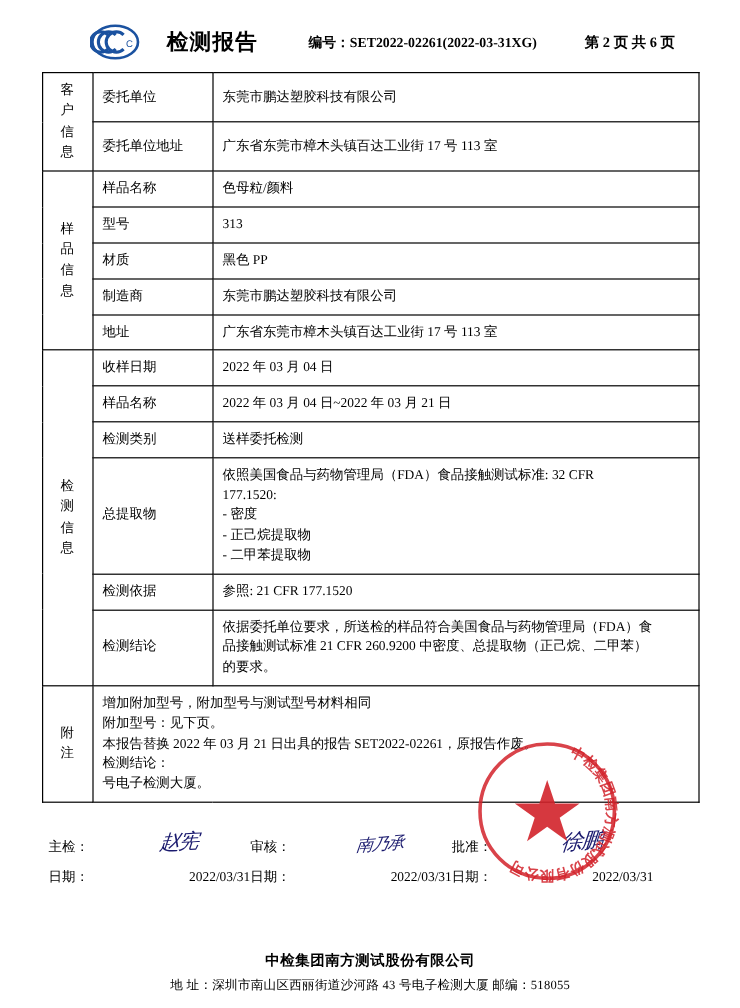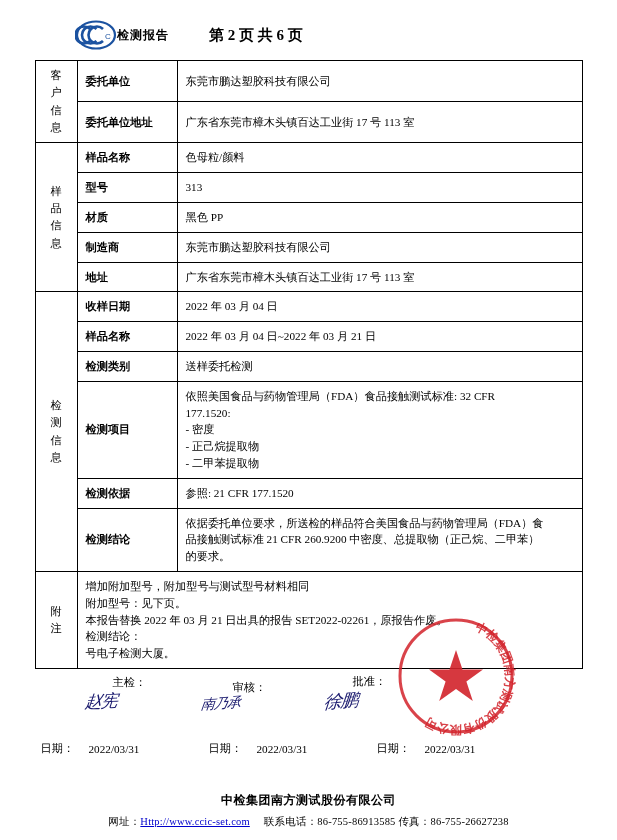--- a/index.html
+++ b/index.html
@@ -33,32 +33,33 @@
   }
   .logo {
     width: 42px;
     height: 30px;
     position: relative;
     flex: 0 0 auto;
     margin-left: 45px;
   }
   .logo svg { display: block; }
   .hdr-title {
-    font-size: 12px;
+    font-size: 18px;
     font-weight: bold;
+    margin-left: 22px;
     letter-spacing: 1px;
   }
   .hdr-no {
     font-size: 11.5px;
     font-weight: bold;
     margin-left: 42px;
     white-space: nowrap;
   }
   .hdr-page {
-    font-size: 15px;
+    font-size: 12px;
     font-weight: bold;
     margin-left: 40px;
     white-space: nowrap;
   }
 
   
   .tbl {
     border-collapse: collapse;
     width: 548px;
     margin: 4px auto 0 auto;
@@ -77,21 +78,20 @@
     padding: 4px 2px;
     font-size: 11.2px;
   }
   .cat .cat-in {
     display: block;
     line-height: 1.55;
   }
   .lbl {
     width: 96px;
     padding-left: 10px;
-    font-weight: bold;
   }
   .val {
     padding-left: 10px;
   }
   .val-multi {
     line-height: 1.75;
     padding-top: 7px;
     padding-bottom: 7px;
   }
   .note-cell {
@@ -118,21 +118,20 @@
   .sig-row {
     display: flex;
     align-items: flex-end;
     height: 44px;
     padding-left: 6px;
     box-sizing: border-box;
   }
   .sig-cell {
     display: flex;
     align-items: flex-end;
-    flex-direction: column;
   }
   .sig-label {
     font-size: 11.2px;
     width: 48px;
   }
   .sig-value {
     font-size: 11.2px;
     width: 120px;
     text-align: center;
   }
@@ -162,30 +161,30 @@
     letter-spacing: -1.5px;
     transform: skewX(-10deg) rotate(-5deg);
     display: inline-block;
   }
   .date-row {
     display: flex;
     align-items: center;
     height: 26px;
     padding-left: 6px;
     box-sizing: border-box;
-    margin-top: 23px;
+    margin-top: 5px;
   }
   .date-label {
     font-size: 11.2px;
     width: 48px;
   }
   .date-value {
     font-size: 11.2px;
     width: 120px;
-    text-align: left;
+    text-align: right;
   }
 
   
   .footer {
     position: absolute;
     left: 0;
     right: 0;
     bottom: 10px;
     text-align: center;
     font-size: 10.5px;
@@ -213,20 +212,21 @@
     <div class="logo">
       <svg width="42" height="30" viewBox="0 0 42 30">
         <ellipse cx="21" cy="15" rx="19" ry="13.5" fill="none" stroke="#1b52a0" stroke-width="2.2"></ellipse>
         <path d="M15 9 A8.5 8.5 0 1 0 15 21" fill="none" stroke="#1b52a0" stroke-width="2.6"></path>
         <path d="M21.5 9 A8.5 8.5 0 1 0 21.5 21" fill="none" stroke="#1b52a0" stroke-width="2.6"></path>
         <path d="M28 9 A8.5 8.5 0 1 0 28 21" fill="none" stroke="#1b52a0" stroke-width="2.6"></path>
         <text x="30" y="19" font-family="Liberation Sans, sans-serif" font-size="8" fill="#1b52a0">C</text>
       </svg>
     </div>
     <div class="hdr-title">检测报告</div>
+    <div class="hdr-no">编号：SET2022-02261(2022-03-31XG)</div>
     <div class="hdr-page">第 2 页 共 6 页</div>
   </div>
 
   <table class="tbl">
     <colgroup>
       <col style="width:42px">
       <col style="width:100px">
       <col>
     </colgroup>
     <tbody>
@@ -276,21 +276,21 @@
       </tr>
       <tr>
         <td class="lbl">样品名称</td>
         <td class="val">2022 年 03 月 04 日~2022 年 03 月 21 日</td>
       </tr>
       <tr>
         <td class="lbl">检测类别</td>
         <td class="val">送样委托检测</td>
       </tr>
       <tr>
-        <td class="lbl">检测项目</td>
+        <td class="lbl">总提取物</td>
         <td class="val val-multi">
           <div>依照美国食品与药物管理局（FDA）食品接触测试标准: 32 CFR</div>
           <div>177.1520:</div>
           <div>- 密度</div>
           <div>- 正己烷提取物</div>
           <div>- 二甲苯提取物</div>
         </td>
       </tr>
       <tr>
         <td class="lbl">检测依据</td>
@@ -361,18 +361,16 @@
       <g opacity="0.85" fill="#d2222a" font-family="Liberation Serif, serif" font-size="11.5" font-weight="bold">
         <text>
           <textPath href="#ringPath2" startOffset="27%">检验检测专用章</textPath>
         </text>
       </g>
     </svg>
   </div>
 
   <div class="footer">
     <div class="f-company">中检集团南方测试股份有限公司</div>
-    <div class="f-line">
-      <span>网址：</span><a href="#">Http://www.ccic-set.com</a><span class="spacer-sm"></span><span>联系电话：86-755-86913585  传真：86-755-26627238</span>
-    </div>
+    <div class="f-line">地  址：深圳市南山区西丽街道沙河路 43 号电子检测大厦    邮编：518055</div>
   </div>
 
 </div>
 
 </body></html>

